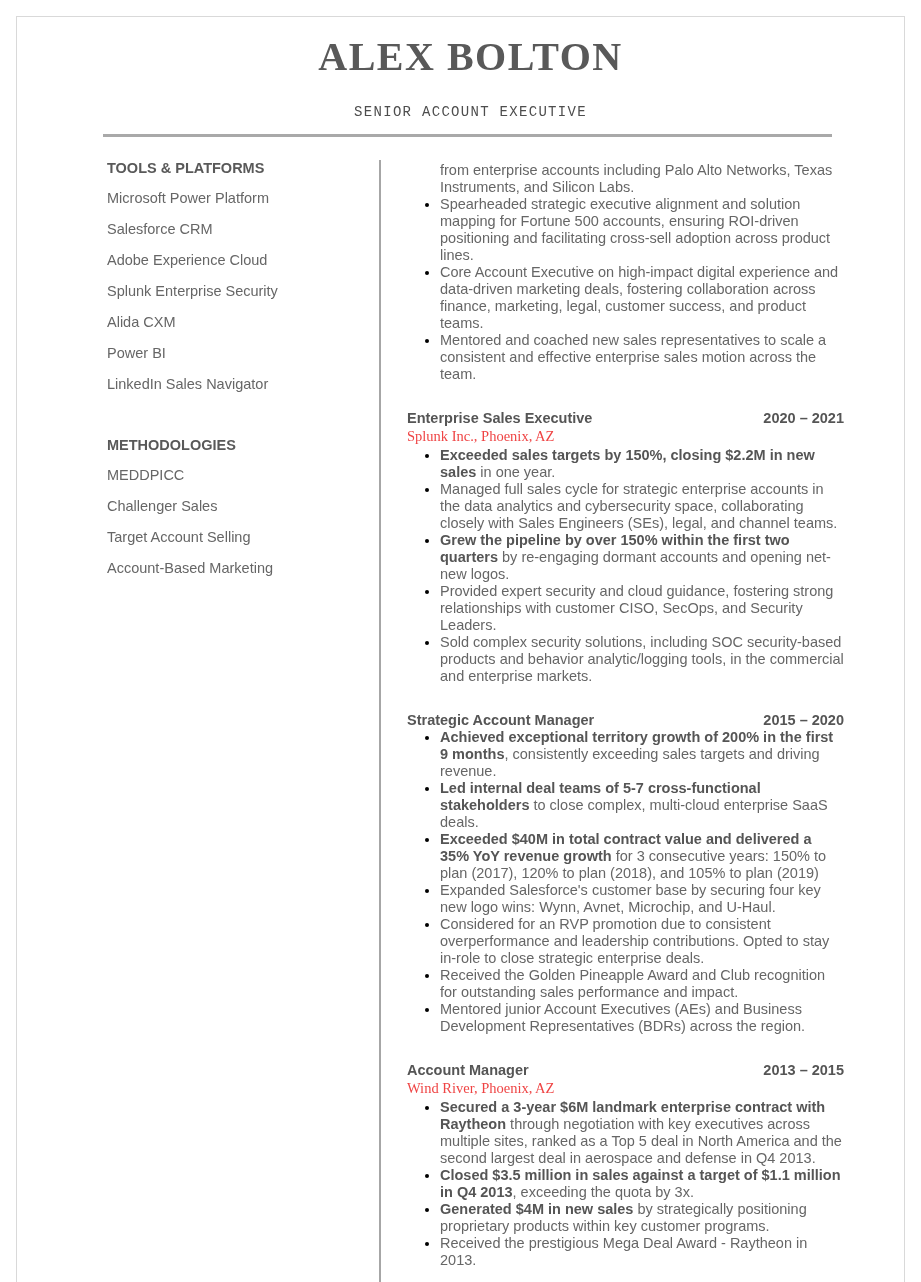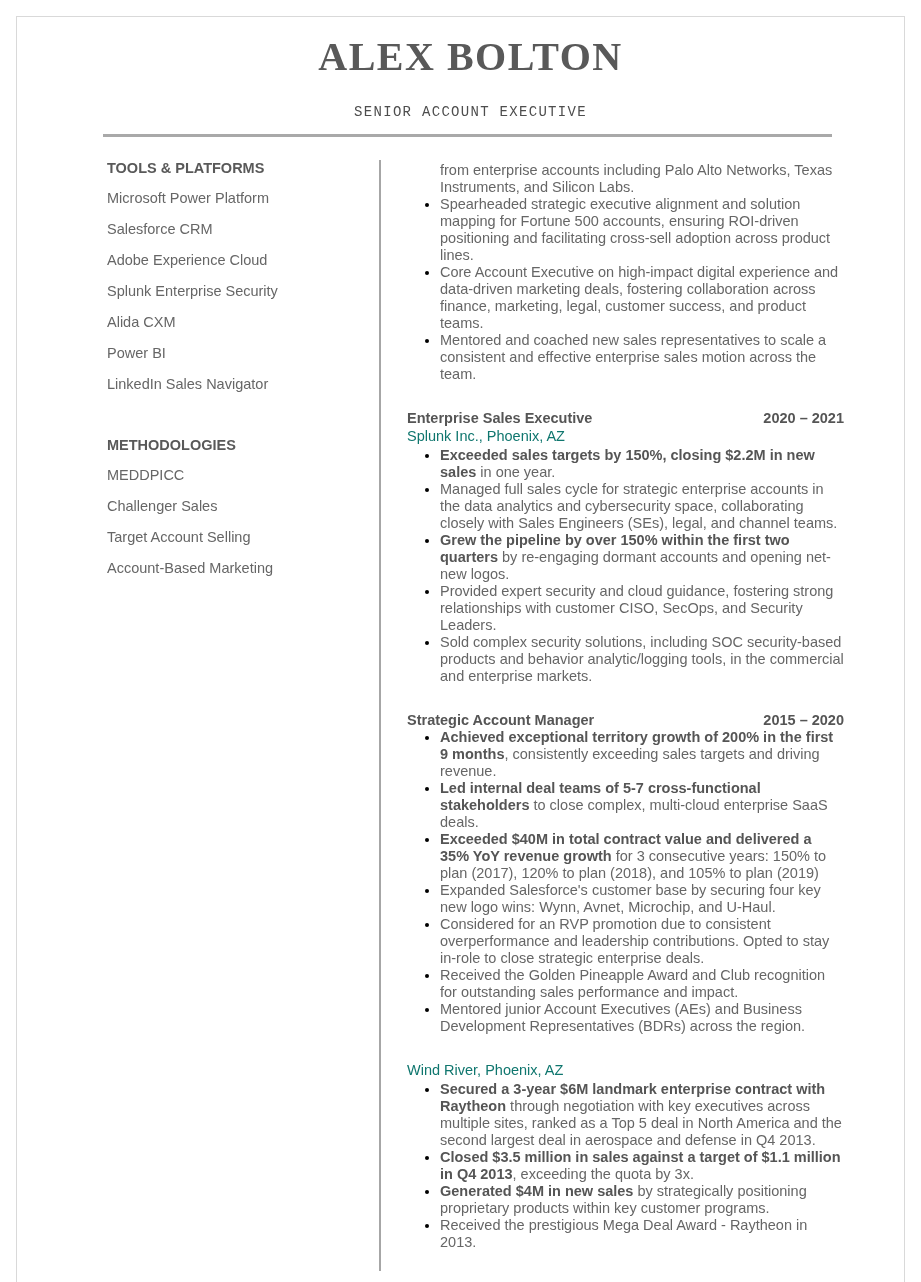--- a/index.html
+++ b/index.html
@@ -33,21 +33,21 @@
     color:#666666; font-size:14.5px; line-height:17px;
   }
   .continuation { margin-left:33px; }
   ul.bullets { margin:0; padding-left:33px; list-style:disc; }
   ul.bullets li { color:#666666; }
   ul.bullets li::marker { color:#000000; }
   .b { font-weight:700; color:#555555; }
   .job { margin-top:27px; }
   .job-head { display:flex; justify-content:space-between; align-items:baseline; }
   .job-title, .job-dates { font-weight:700; color:#555555; }
-  .company { color:#0f766e; margin:1px 0 2px 0; }
+  .company { color:#ef4444; margin:1px 0 2px 0;font-family:Liberation Serif, serif; }
 </style>
 </head>
 <body>
 
 <div class="page">
 
   <header>
     <h1 class="name">ALEX BOLTON</h1>
     <div class="subtitle">SENIOR ACCOUNT EXECUTIVE</div>
     <div class="rule"></div>
@@ -106,20 +106,24 @@
               <li class="bullet-item"><span class="b">Achieved exceptional territory growth of 200% in the first 9 months</span>, consistently exceeding sales targets and driving revenue.</li>
               <li class="bullet-item"><span class="b">Led internal deal teams of 5-7 cross-functional stakeholders</span> to close complex, multi-cloud enterprise SaaS deals.</li>
               <li class="bullet-item"><span class="b">Exceeded $40M in total contract value and delivered a 35% YoY revenue growth</span> for 3 consecutive years: 150% to plan (2017), 120% to plan (2018), and 105% to plan (2019)</li>
               <li class="bullet-item">Expanded Salesforce's customer base by securing four key new logo wins: Wynn, Avnet, Microchip, and U-Haul.</li>
               <li class="bullet-item">Considered for an RVP promotion due to consistent overperformance and leadership contributions. Opted to stay in-role to close strategic enterprise deals.</li>
               <li class="bullet-item">Received the Golden Pineapple Award and Club recognition for outstanding sales performance and impact.</li>
               <li class="bullet-item">Mentored junior Account Executives (AEs) and Business Development Representatives (BDRs) across the region.</li>
             </ul>
           </section>
           <section class="job">
+            <div class="job-head">
+              <span class="job-title">Account Manager</span>
+              <span class="job-dates">2013 – 2015</span>
+            </div>
             <div class="company">Wind River, Phoenix, AZ</div>
             <ul class="bullets">
               <li class="bullet-item"><span class="b">Secured a 3-year $6M landmark enterprise contract with Raytheon</span> through negotiation with key executives across multiple sites, ranked as a Top 5 deal in North America and the second largest deal in aerospace and defense in Q4 2013.</li>
               <li class="bullet-item"><span class="b">Closed $3.5 million in sales against a target of $1.1 million in Q4 2013</span>, exceeding the quota by 3x.</li>
               <li class="bullet-item"><span class="b">Generated $4M in new sales</span> by strategically positioning proprietary products within key customer programs.</li>
               <li class="bullet-item">Received the prestigious Mega Deal Award - Raytheon in 2013.</li>
             </ul>
           </section>
         </div>
     </main>

